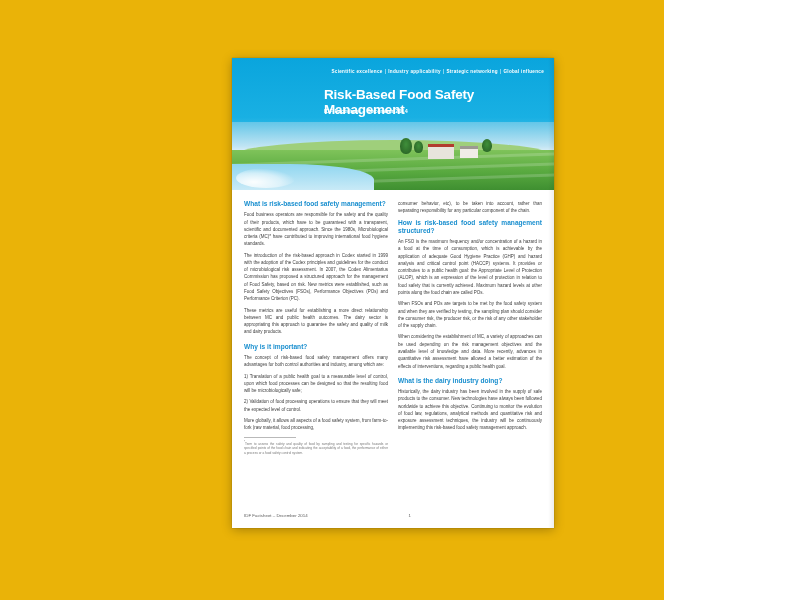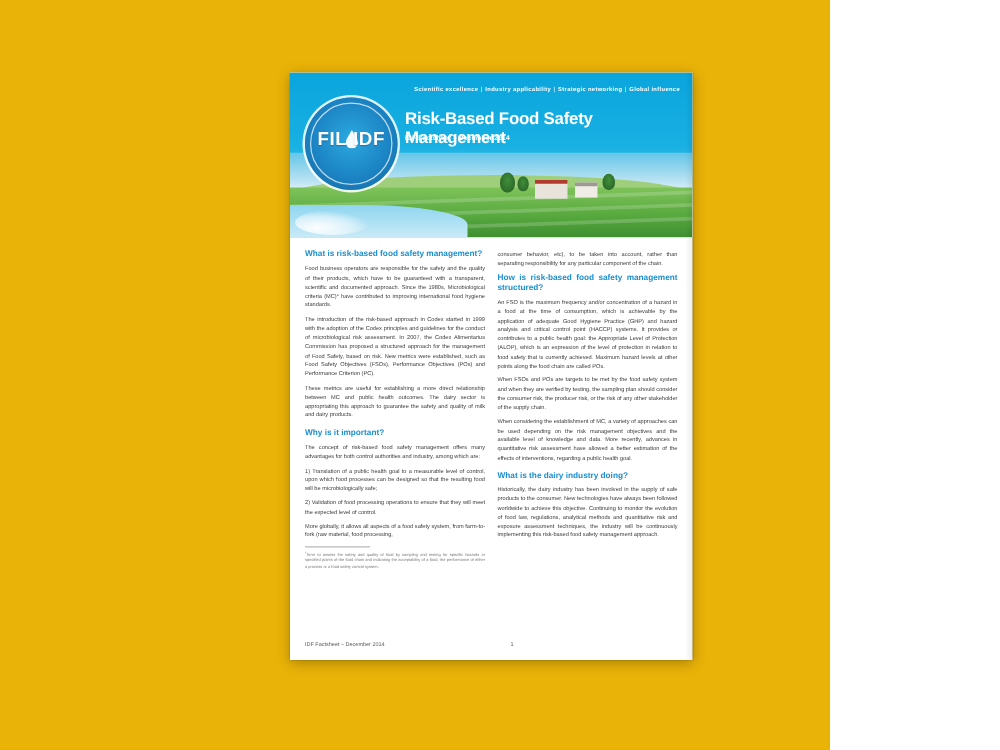--- a/index.html
+++ b/index.html
@@ -283,25 +283,20 @@
         </div>
         <div class="tree" style="left:168px; top:16px;"></div>
         <div class="tree" style="left:182px; top:19px; width:9px; height:12px;"></div>
         <div class="tree" style="left:250px; top:17px; width:10px; height:13px;"></div>
         <div class="barn" style="left:196px; top:22px;"></div>
         <div class="barn-2" style="left:228px; top:24px;"></div>
         <div class="water"></div>
         <div class="splash"></div>
       </div>
 
-      <div class="logo">
-        <div class="logo-ring"></div>
-        <div class="logo-drop"></div>
-        <div class="logo-letters">FIL IDF</div>
-      </div>
     </div>
 
     <div class="content">
       <div class="cols">
 
         <div class="col">
           <h2 class="h first">What is risk-based food safety management?</h2>
           <p class="t">Food business operators are responsible for the safety and the quality of their products, which have to be guaranteed with a transparent, scientific and documented approach. Since the 1980s, Microbiological criteria (MC)* have contributed to improving international food hygiene standards.</p>
           <p class="t">The introduction of the risk-based approach in Codex started in 1999 with the adoption of the Codex principles and guidelines for the conduct of microbiological risk assessment. In 2007, the Codex Alimentarius Commission has proposed a structured approach for the management of Food Safety, based on risk. New metrics were established, such as Food Safety Objectives (FSOs), Performance Objectives (POs) and Performance Criterion (PC).</p>
           <p class="t">These metrics are useful for establishing a more direct relationship between MC and public health outcomes. The dairy sector is appropriating this approach to guarantee the safety and quality of milk and dairy products.</p>

